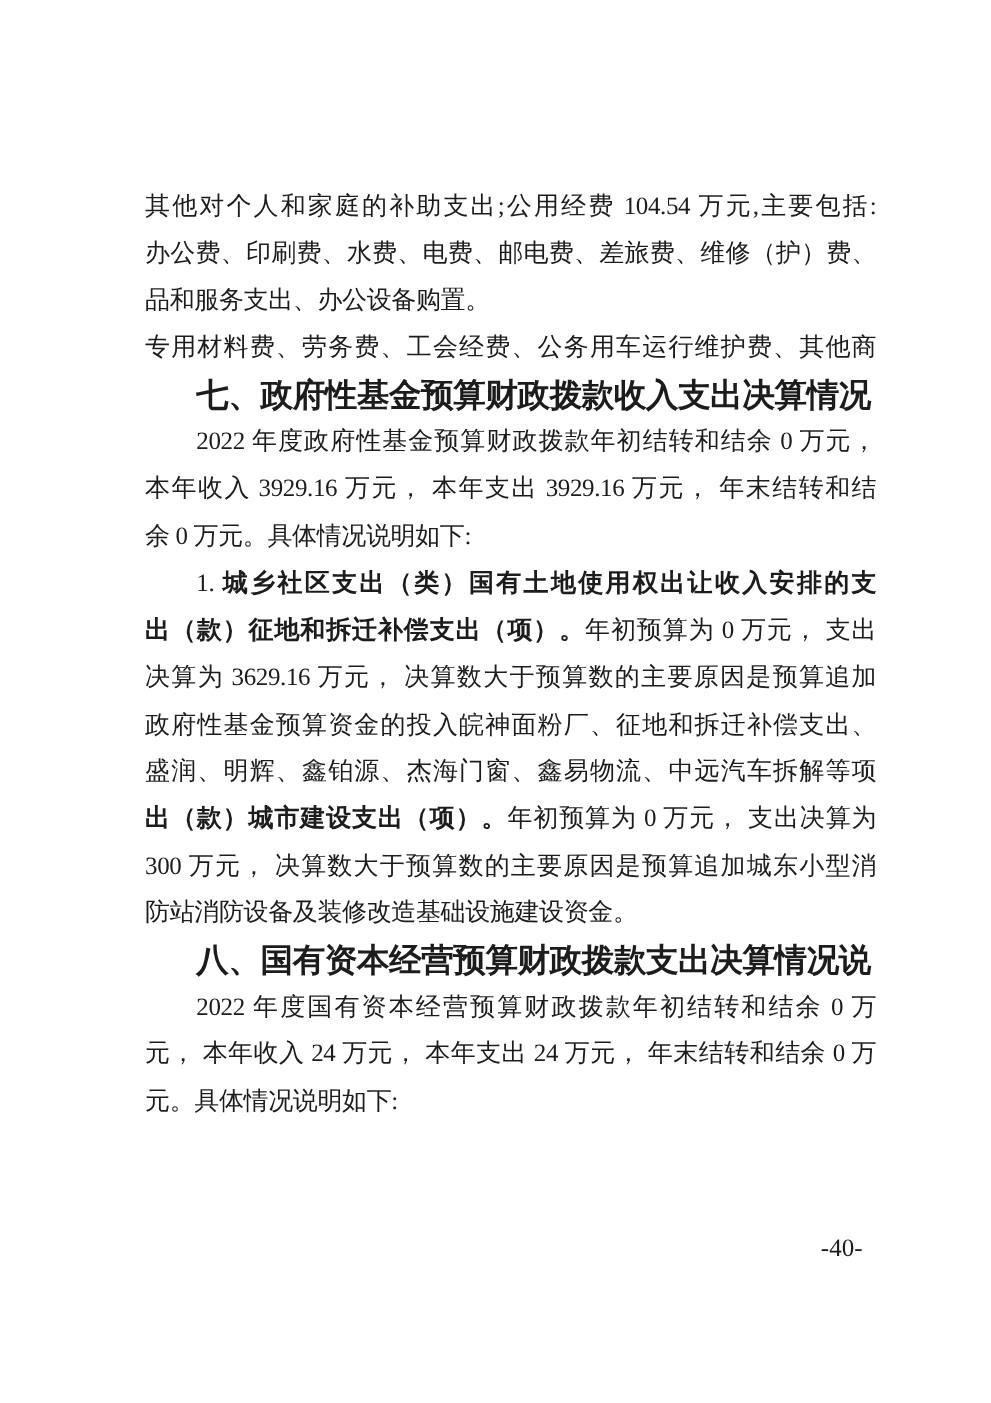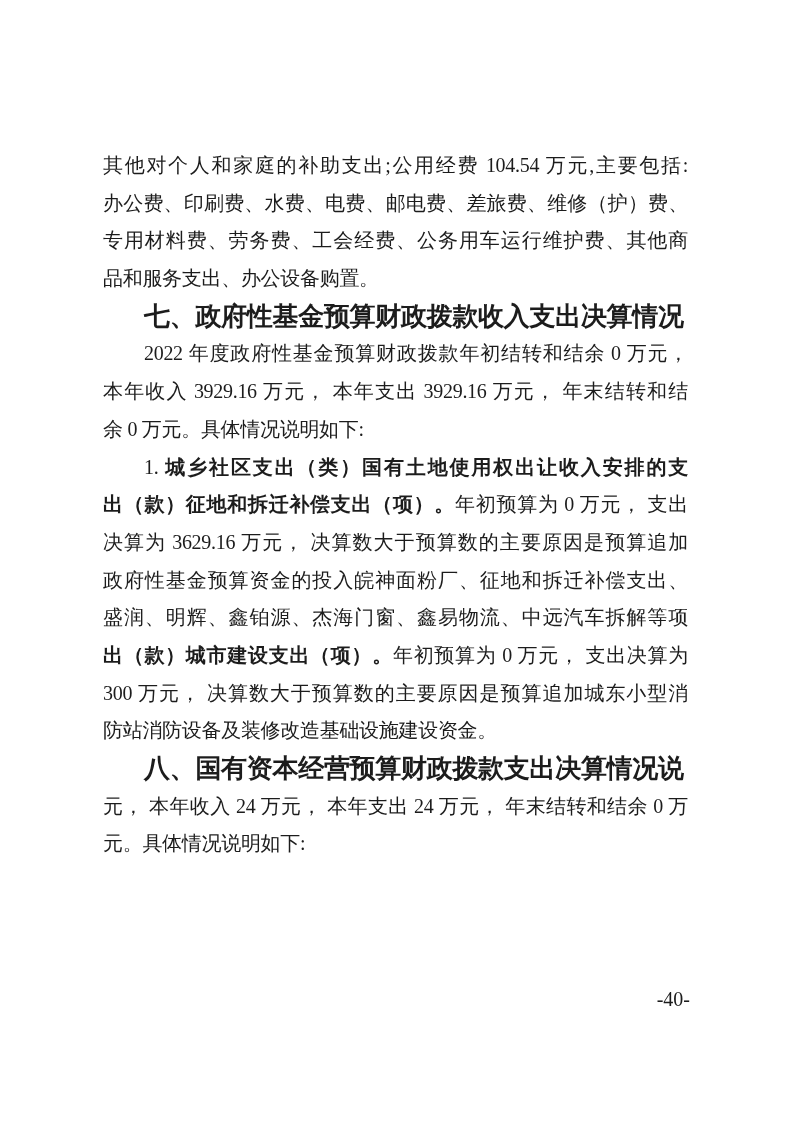--- a/index.html
+++ b/index.html
@@ -9,21 +9,21 @@
   }
   .sheet {
     position: relative;
     width: 793px;
     height: 1122px;
     background: #ffffff;
     overflow: hidden;
   }
   .doc-content {
     position: absolute;
-    left: 103px;
+    left: 116px;
     top: 147px;
     width: 585px;
     font-family: "Liberation Serif", "DejaVu Serif", serif;
     font-size: 20px;
     line-height: 37.7px;
     color: #1c1c1c;
     letter-spacing: -0.3px;
   }
   .block { margin: 0; padding: 0; }
   .line {
@@ -55,22 +55,22 @@
   }
 </style>
 </head>
 <body>
 
 <div class="sheet">
   <div class="doc-content">
       <div class="block paragraph">
         <div class="line"><span class="run">其他对个人和家庭的补助支出;公用经费 104.54 万元,主要包括:</span></div>
         <div class="line"><span class="run">办公费、印刷费、水费、电费、邮电费、差旅费、维修（护）费、</span></div>
+        <div class="line last"><span class="run">品和服务支出、办公设备购置。</span></div>
         <div class="line"><span class="run">专用材料费、劳务费、工会经费、公务用车运行维护费、其他商</span></div>
-        <div class="line last"><span class="run">品和服务支出、办公设备购置。</span></div>
       </div>
       <div class="block heading">
         <div class="line indent last"><span class="run bold">七、政府性基金预算财政拨款收入支出决算情况说明</span></div>
       </div>
       <div class="block paragraph">
         <div class="line indent"><span class="run">2022 年度政府性基金预算财政拨款年初结转和结余 0 万元，</span></div>
         <div class="line"><span class="run">本年收入 3929.16 万元， 本年支出 3929.16 万元， 年末结转和结</span></div>
         <div class="line last"><span class="run">余 0 万元。具体情况说明如下:</span></div>
       </div>
       <div class="block paragraph">
@@ -82,18 +82,19 @@
       </div>
       <div class="block paragraph">
         <div class="line"><span class="run bold">出（款）城市建设支出（项）。</span><span class="run">年初预算为 0 万元， 支出决算为</span></div>
         <div class="line"><span class="run">300 万元， 决算数大于预算数的主要原因是预算追加城东小型消</span></div>
         <div class="line last"><span class="run">防站消防设备及装修改造基础设施建设资金。</span></div>
       </div>
       <div class="block heading">
         <div class="line indent last"><span class="run bold">八、国有资本经营预算财政拨款支出决算情况说明</span></div>
       </div>
       <div class="block paragraph">
+        <div class="line indent"><span class="run">2022 年度国有资本经营预算财政拨款年初结转和结余 0 万</span></div>
         <div class="line"><span class="run">元， 本年收入 24 万元， 本年支出 24 万元， 年末结转和结余 0 万</span></div>
         <div class="line last"><span class="run">元。具体情况说明如下:</span></div>
       </div>
     </div>
   <div class="page-number">-40-</div>
 </div>
 
 </body></html>

